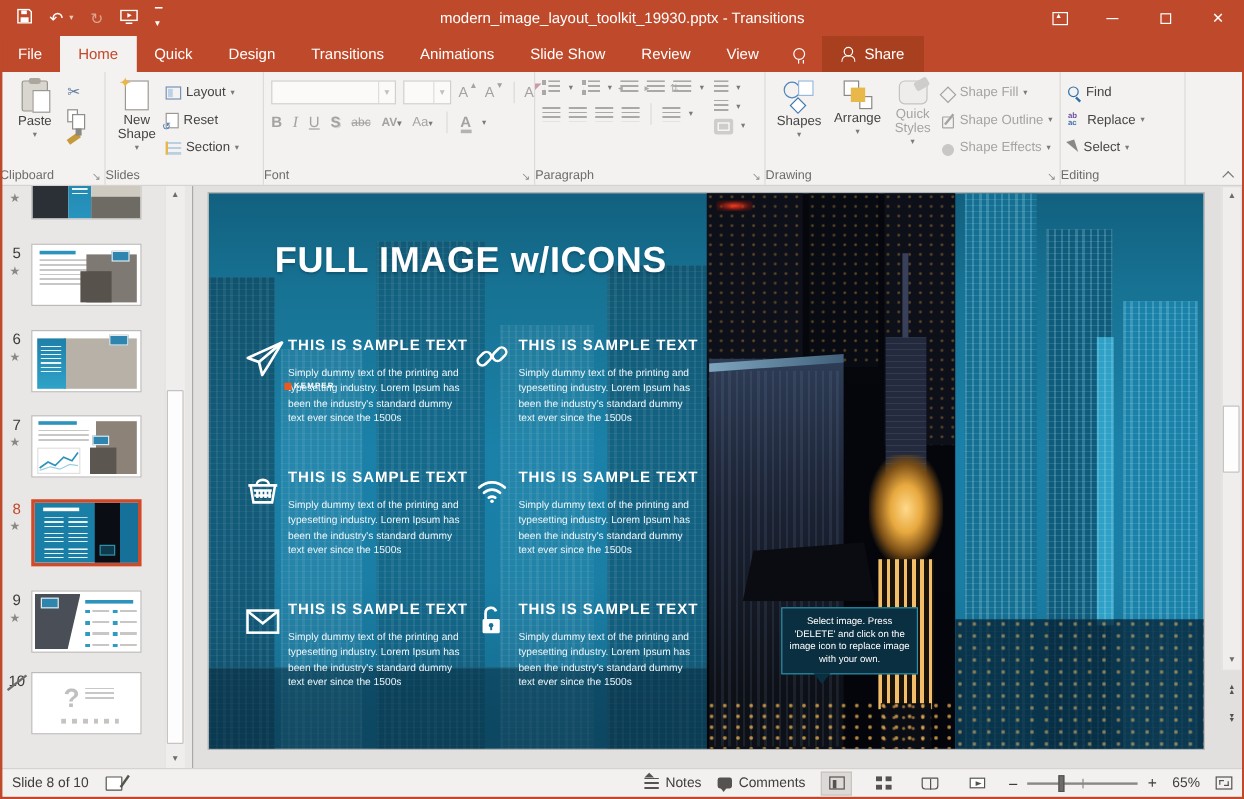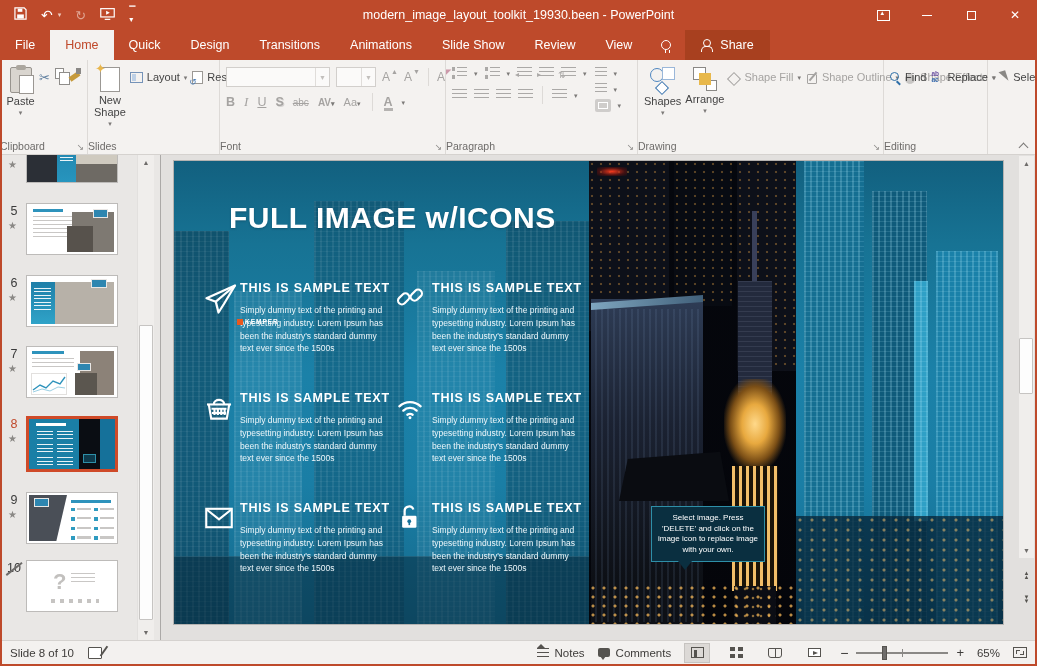--- a/index.html
+++ b/index.html
@@ -42,21 +42,21 @@
 
   
   .ribbon{position:absolute;left:0;top:60px;right:0;height:95px;background:#F4F2F0;border-bottom:1px solid #D5D2CF;
     display:flex;z-index:30;color:#444}
   .rgroup{position:relative;height:100%;border-right:1px solid #DDDAD7;padding:5px 6px 17px 6px;display:flex;gap:4px}
   .glabel{position:absolute;bottom:2px;left:0;right:14px;font-size:10.5px;color:#6E6C6A}
   .launcher{position:absolute;bottom:2px;right:3px;font-size:9px;color:#8E8C8A}
   .bigbtn{display:flex;flex-direction:column;align-items:center;justify-content:flex-start;width:46px;font-size:11px;gap:2px;padding-top:2px}
   .bigbtn .lbl{text-align:center;line-height:12px}
   .cv{font-size:7px;color:#7C7A78;line-height:1}
-  .smallcol{display:flex;flex-direction:row;justify-content:flex-start;gap:5px;padding-top:3px}
+  .smallcol{display:flex;flex-direction:column;justify-content:flex-start;gap:5px;padding-top:3px}
   .srow{display:flex;align-items:center;gap:4px;height:18px;font-size:11px;white-space:nowrap}
   .gray{color:#A5A3A1}
   
   .clip-ic{width:22px;height:26px;background:#D9D5CF;border:1px solid #98948E;border-radius:2px;position:relative}
   .clip-ic::before{content:"";position:absolute;left:5px;top:-3px;width:10px;height:5px;background:#ABA69E;border-radius:2px}
   .clip-ic::after{content:"";position:absolute;right:-3px;top:7px;width:13px;height:17px;background:#fff;border:1px solid #9B9792}
   .cut::before{content:"✂";font-size:13px;color:#5F7F9F}
   .copy-ic{width:9px;height:11px;border:1px solid #8F8D8A;background:#fff;position:relative}
   .copy-ic::after{content:"";position:absolute;left:3px;top:3px;width:9px;height:11px;border:1px solid #8F8D8A;background:#fff}
   .paint-ic{width:12px;height:12px;position:relative}
@@ -263,21 +263,21 @@
       <span class="gly dim" style="font-size:13px">↻</span>
       <span class="gly">
         <svg width="15" height="12" viewBox="0 0 16 13">
             <rect x="0.7" y="0.7" width="14.6" height="9" fill="none" stroke="#fff" stroke-width="1.3"></rect>
             <path d="M6.5 3l4 2.2-4 2.2z" fill="#fff"></path>
             <path d="M5 12.3h6" stroke="#fff" stroke-width="1.3"></path>
           </svg>
       </span>
       <span class="gly" style="font-size:8px;letter-spacing:0">▔<br>▾</span>
     </div>
-    <div class="tb-title">modern_image_layout_toolkit_19930.been - PowerPoint</div>
+    <div class="tb-title">modern_image_layout_toolkit_19930.pptx - Transitions</div>
     <div class="winctl">
       <div class="winbtn">
           <span class="ribdisp"></span>
         </div>
       <div class="winbtn">
           <span class="mini-bar"></span>
         </div>
       <div class="winbtn">
           <span class="maxi-box"></span>
         </div>
@@ -424,20 +424,25 @@
             <span class="dia"></span>
           </span>
         <span class="lbl">Shapes</span>
         <span class="cv">▾</span>
       </div>
       <div class="bigbtn" style="width:50px">
         <span class="arr-ic">
             <span class="fr"></span>
           </span>
         <span class="lbl">Arrange</span>
+        <span class="cv">▾</span>
+      </div>
+      <div class="bigbtn gray" style="width:42px">
+        <span class="qs-ic"></span>
+        <span class="lbl">Quick Styles</span>
         <span class="cv">▾</span>
       </div>
       <div class="smallcol gray" style="font-size:11px">
         <div class="srow">
             <span class="sf-ic"></span>
             <span>Shape Fill</span>
             <span class="cv">▾</span>
           </div>
         <div class="srow">
             <span class="sf-ic pen"></span>

